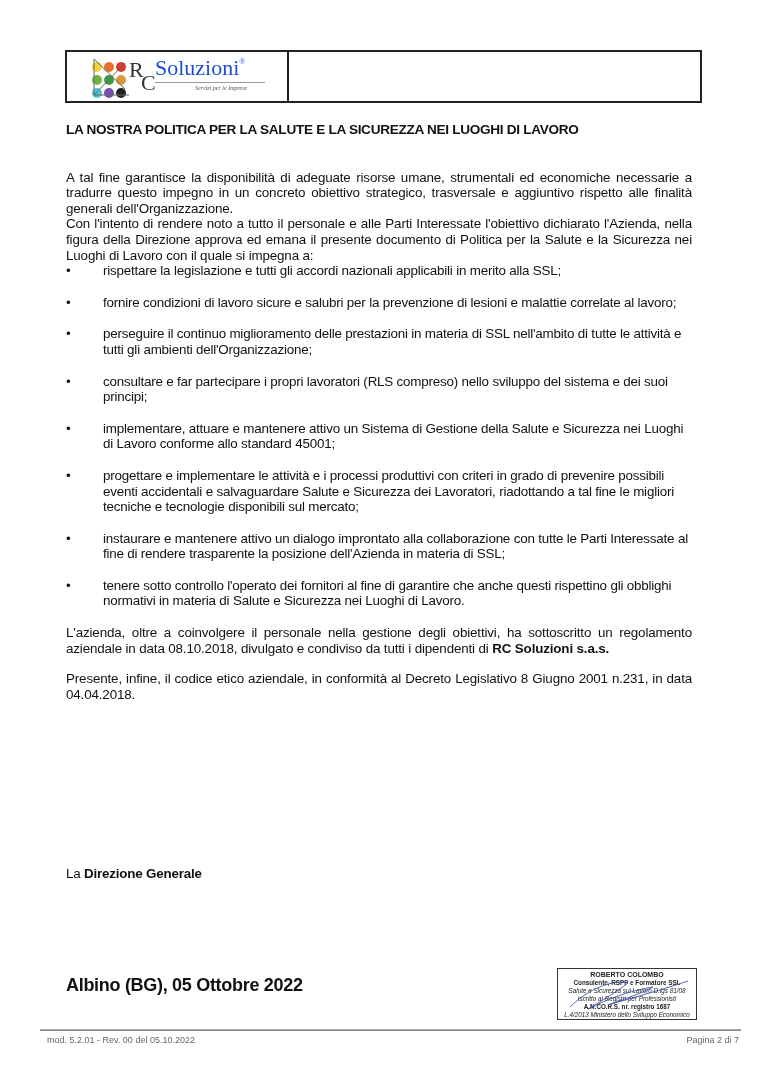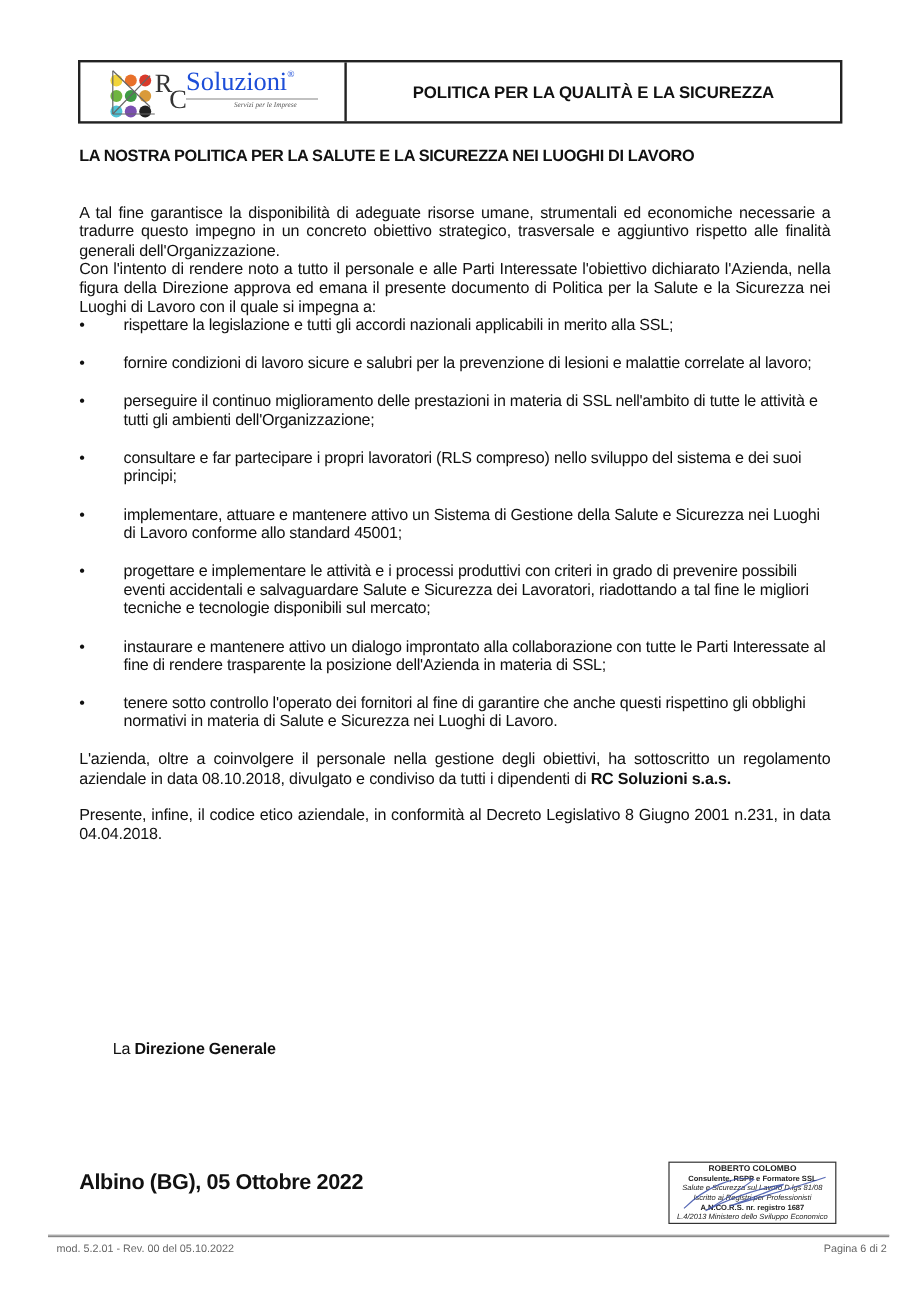--- a/index.html
+++ b/index.html
@@ -25,21 +25,21 @@
   .content { position: absolute; left: 66px; top: 122px; width: 626px; font-size: 13.4px; line-height: 15.6px; }
   .section-title { font-weight: bold; font-size: 13.6px; letter-spacing: -0.3px; margin: 0 0 32px 0; }
   p { margin: 0; text-align: justify; }
   .intro p { letter-spacing: -0.15px; }
   ul.bullets { list-style: none; margin: 0; padding: 0; }
   ul.bullets li { position: relative; padding-left: 37px; margin-bottom: 16px; letter-spacing: -0.2px; }
   ul.bullets li .dot { position: absolute; left: 0; top: 0; }
   .after p { letter-spacing: -0.15px; margin-bottom: 15px; }
   b { font-weight: bold; }
 
-  .direzione { position: absolute; left: 66px; top: 866px; font-size: 13.4px; letter-spacing: -0.2px; margin-left: 28px; }
+  .direzione { position: absolute; left: 66px; top: 866px; font-size: 13.4px; letter-spacing: -0.2px; }
   .place-date { position: absolute; left: 66px; top: 975px; font-size: 18px; font-weight: bold; letter-spacing: -0.3px; }
 
   .stamp { position: absolute; left: 557px; top: 968px; width: 140px; height: 52px; border: 1px solid #333;
            font-size: 6.3px; line-height: 8px; text-align: center; color: #222; box-sizing: border-box; padding-top: 2px; }
   .stamp .s-name { font-weight: bold; font-size: 7px; }
   .stamp .s-bold { font-weight: bold; }
   .stamp .s-it { font-style: italic; }
   .stamp svg { position: absolute; left: 0; top: 0; }
 
   .footer-line { position: absolute; left: 40px; top: 1029px; width: 701px; height: 1px; background: #888; border-top: 1px solid #aaa; }
@@ -67,21 +67,20 @@
       <line x1="3" y1="4" x2="3" y2="40" stroke="#666" stroke-width="1"></line>
       <line x1="3" y1="40" x2="38" y2="40" stroke="#666" stroke-width="1"></line>
       <line x1="3" y1="40" x2="34" y2="8" stroke="#666" stroke-width="1"></line>
     </svg>
     <span class="logo-r">R</span>
     <span class="logo-c">C</span>
     <span class="logo-sol"><span>Soluzioni</span><span class="logo-reg">®</span></span>
     <div class="logo-line"></div>
     <span class="logo-tag">Servizi per le Imprese</span>
   </div>
-  <div class="title-cell">POLITICA PER LA QUALITÀ E LA SICUREZZA</div>
 </div>
 
 <div class="content">
   <div class="section-title">LA NOSTRA POLITICA PER LA SALUTE E LA SICUREZZA NEI LUOGHI DI LAVORO</div>
   <div class="intro">
     <p>A tal fine garantisce la disponibilità di adeguate risorse umane, strumentali ed economiche necessarie a tradurre questo impegno in un concreto obiettivo strategico, trasversale e aggiuntivo rispetto alle finalità generali dell'Organizzazione.</p>
     <p>Con l'intento di rendere noto a tutto il personale e alle Parti Interessate l'obiettivo dichiarato l'Azienda, nella figura della Direzione approva ed emana il presente documento di Politica per la Salute e la Sicurezza nei Luoghi di Lavoro con il quale si impegna a:</p>
   </div>
   <ul class="bullets">
     <li><span class="dot">•</span><span>rispettare la legislazione e tutti gli accordi nazionali applicabili in merito alla SSL;</span></li>
@@ -110,13 +109,13 @@
   <div class="s-it">Iscritto ai Registri per Professionisti</div>
   <div class="s-bold">A.N.CO.R.S. nr. registro 1687</div>
   <div class="s-it">L.4/2013 Ministero dello Sviluppo Economico</div>
   <svg width="140" height="52" viewBox="0 0 140 52">
     <path d="M12 38 C 30 20, 55 10, 70 14 C 60 22, 40 34, 30 40 C 50 30, 70 22, 95 18 C 80 26, 60 32, 50 36 C 70 30, 100 22, 130 12" fill="none" stroke="#3a4fa8" stroke-width="1" opacity="0.85"></path>
   </svg>
 </div>
 
 <div class="footer-line"></div>
 <div class="footer-left">mod. 5.2.01 - Rev. 00 del 05.10.2022</div>
-<div class="footer-right">Pagina 6 di 2</div>
+<div class="footer-right">Pagina 2 di 7</div>
 
 </body></html>

